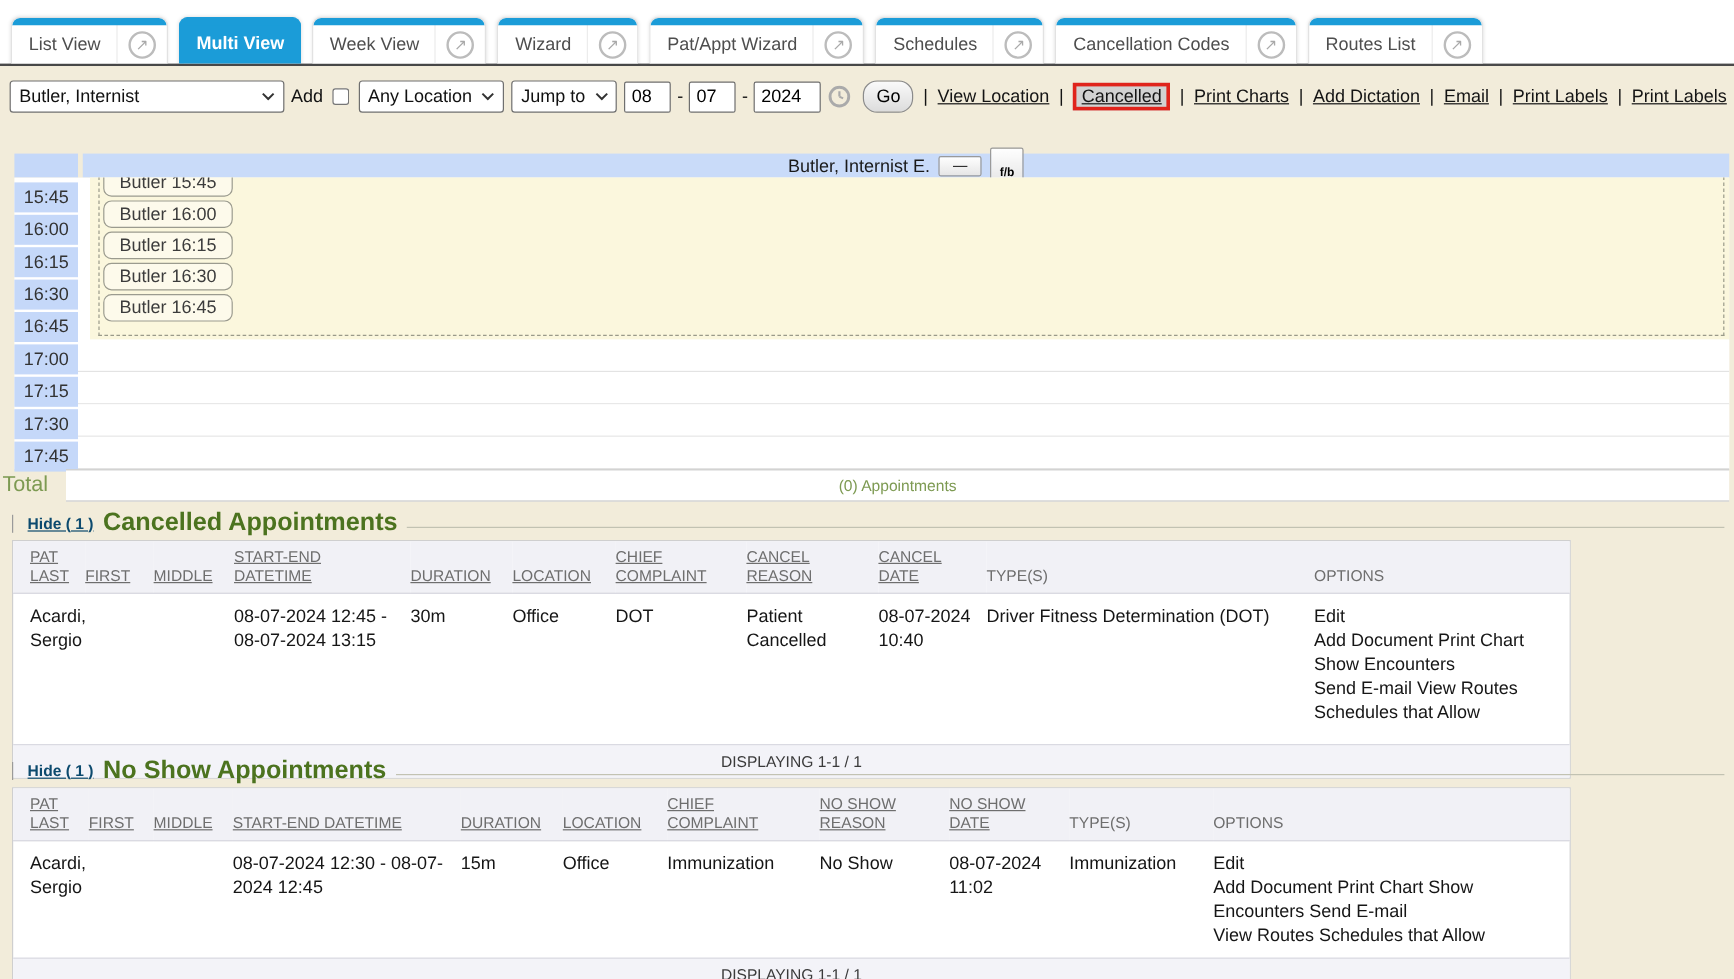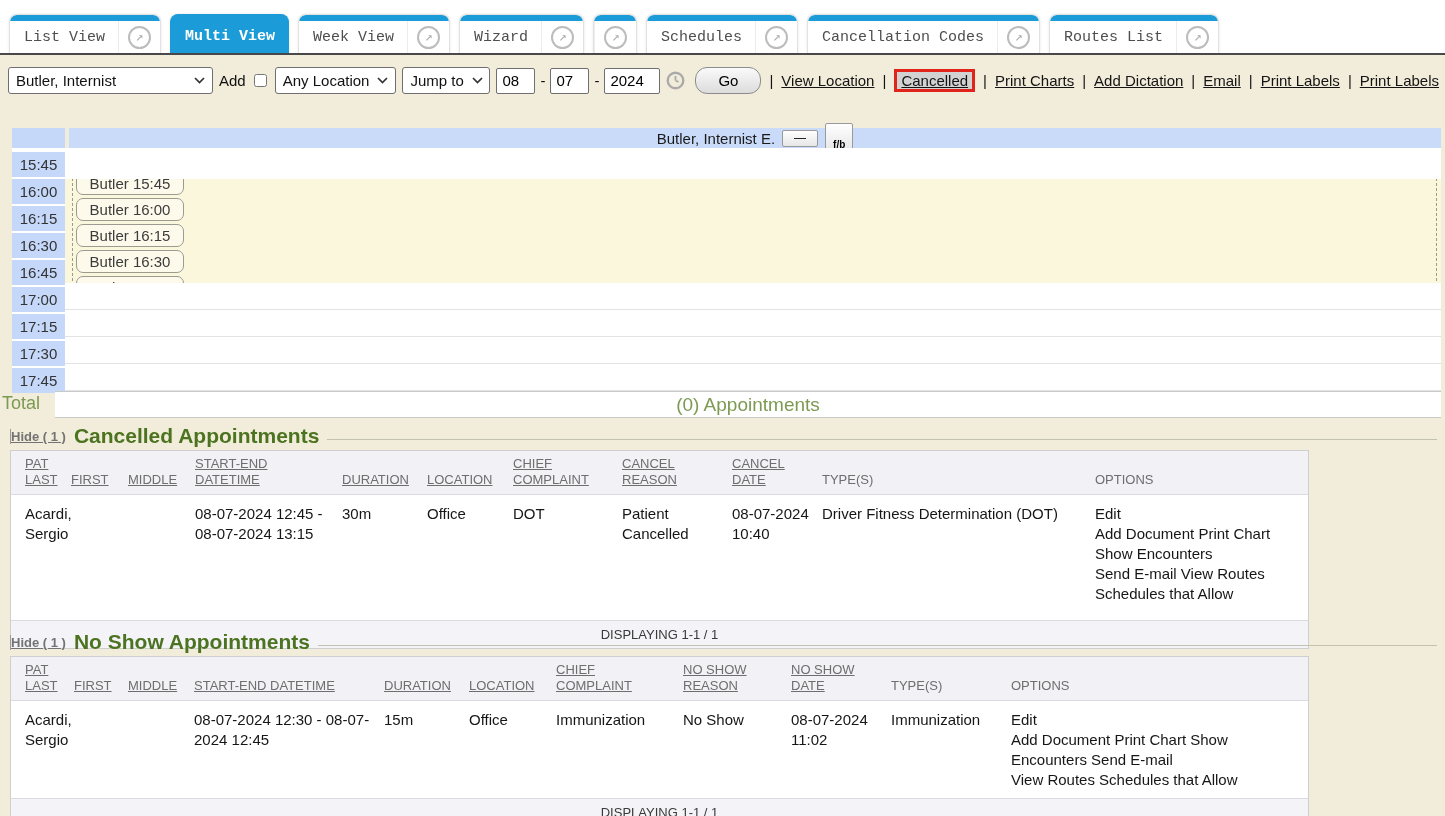--- a/index.html
+++ b/index.html
@@ -18,21 +18,21 @@
     width:1445px;height:816px;position:relative;overflow:hidden;
     background:var(--beige);
     font-family:"Liberation Sans", sans-serif;
     color:var(--ink);
   }
 
   
   .tabbar{
     position:absolute;top:0;left:0;width:1445px;height:55px;
     background:#fff;border-bottom:2px solid #4a4a4a;
-    display:flex;align-items:flex-end;gap:9px;padding:0 0 0 9px;font-family:Liberation Mono, monospace;
+    display:flex;align-items:flex-end;gap:9px;padding:0 0 0 9px;
   }
   .tab{
     display:flex;align-items:stretch;height:39px;background:#fff;
     border-radius:8px 8px 0 0;border:1px solid #e2e2e2;border-bottom:none;
     position:relative;overflow:hidden;box-shadow:0 0 3px rgba(0,0,0,.10);
     cursor:pointer;
   }
   .tab::before{
     content:"";position:absolute;top:0;left:0;right:0;height:6px;
     background:var(--blue);border-radius:8px 8px 0 0;
@@ -71,21 +71,21 @@
   .sel-jump{width:88px;}
   .tb-check{width:15px;height:15px;margin:0 2px 0 2px;}
   .dateinp{
     height:26px;border:1px solid #6f6f6f;border-radius:2px;background:#fff;
     font-family:"Liberation Sans",sans-serif;font-size:15px;padding:0 5px;
   }
   .d2{width:39px;} .d4{width:56px;}
   .dash{margin:0 -1px;}
   .clockbtn{background:none;border:none;padding:0;display:flex;align-items:center;cursor:pointer;}
   .gobtn{
-    height:27px;padding:0 22px;margin-left:4px;
+    height:27px;padding:0 10px;margin-left:4px;
     background:linear-gradient(#fafafa,#dcdcdc);
     border:1px solid #8b8b8b;border-radius:12px;
     font-family:"Liberation Sans",sans-serif;font-size:15px;cursor:pointer;
   }
   .tlink{color:#141414;text-decoration:underline;cursor:pointer;}
   .sep{color:#141414;margin:0 2px;}
   .cancel-hl{
     background:#d2d2d2;border:3px solid #e0241c;padding:0 4px;
     text-decoration:underline;color:#141414;cursor:pointer;
   }
@@ -106,53 +106,53 @@
     font-family:"Liberation Sans",sans-serif;font-size:12px;height:17px;line-height:13px;
     padding:0 11px;cursor:pointer;
   }
   .minibtn.fb{font-size:10px;font-weight:bold;padding:14px 7px;}
   .grid-rows{position:relative;height:243px;background:#fff;}
   .timecell{
     position:absolute;left:0;width:53px;height:25px;background:var(--timeblue);
     font-size:15px;color:#333;text-align:center;line-height:25px;
   }
   .yellowblock{
-    position:absolute;left:53px;right:0;top:0;height:135px;
-    background:var(--schedyellow);overflow:hidden;margin-top:31px;
+    position:absolute;left:63px;right:0;top:0;height:135px;
+    background:var(--schedyellow);overflow:hidden;
   }
   .dashedrect{
     position:absolute;left:7px;right:4px;top:-6px;bottom:3px;
     border:1px dashed #9a9a8a;
   }
   .slotbtn{
     position:absolute;left:11px;width:108px;height:23px;
     background:rgba(255,255,255,.42);border:1px solid #9b9b8f;border-radius:7px;
     font-family:"Liberation Sans",sans-serif;font-size:15px;color:#3c3c3c;
     line-height:20px;text-align:center;cursor:pointer;padding:0;
   }
   .whiterow{position:absolute;left:53px;right:0;height:27px;background:#fff;border-bottom:1px solid #e3e3e3;}
 
   .totalrow{
     position:absolute;top:391px;left:55px;width:1386px;height:27px;background:#fff;
     border-top:1px solid #c9c9c9;border-bottom:1px solid #c9c9c9;
     display:flex;align-items:center;justify-content:center;
-    font-size:19px;color:var(--olive);
+    font-size:13px;color:var(--olive);
   }
   .totallabel{
     position:absolute;top:393px;left:2px;font-size:18px;color:var(--olive);
   }
 
   
   .secthead{
     position:absolute;left:10px;width:1427px;height:28px;
     display:flex;align-items:center;gap:8px;
   }
   .hidelink{
-    font-size:13px;font-weight:bold;color:#737373;text-decoration:underline;
-    border-left:1px solid #9a9a9a;padding-left:0;cursor:pointer;white-space:nowrap;
+    font-size:13px;font-weight:bold;color:#0c4a6e;text-decoration:underline;
+    border-left:1px solid #9a9a9a;padding-left:12px;cursor:pointer;white-space:nowrap;
   }
   .secttitle{font-size:21px;font-weight:bold;color:var(--green-title);white-space:nowrap;}
   .sectrule{flex:1;height:1px;background:#c2c2b2;margin-top:6px;}
 
   .secttable{
     position:absolute;left:10px;width:1299px;background:#fff;
     border:1px solid #cfcfcf;
   }
   table.tbl{width:100%;border-collapse:collapse;font-size:15px;color:#161616;table-layout:fixed;}
   .tbl thead tr{background:#f1f1f6;}
@@ -197,20 +197,21 @@
         <span class="tab-icon">↗</span>
       </span>
   </div>
   <div class="tab">
     <span class="tab-label">Wizard</span>
     <span class="tab-iconwrap">
         <span class="tab-icon">↗</span>
       </span>
   </div>
   <div class="tab">
+    <span class="tab-label">Pat/Appt Wizard</span>
     <span class="tab-iconwrap">
         <span class="tab-icon">↗</span>
       </span>
   </div>
   <div class="tab">
     <span class="tab-label">Schedules</span>
     <span class="tab-iconwrap">
         <span class="tab-icon">↗</span>
       </span>
   </div>

